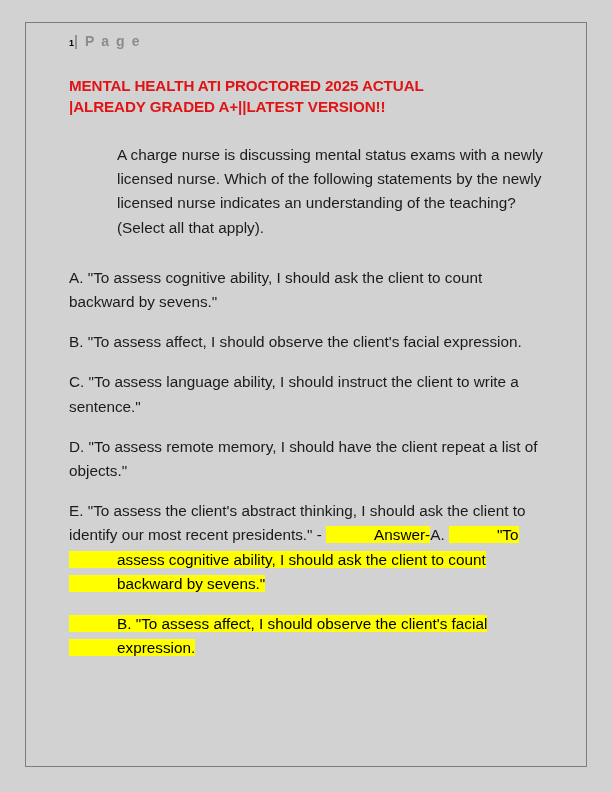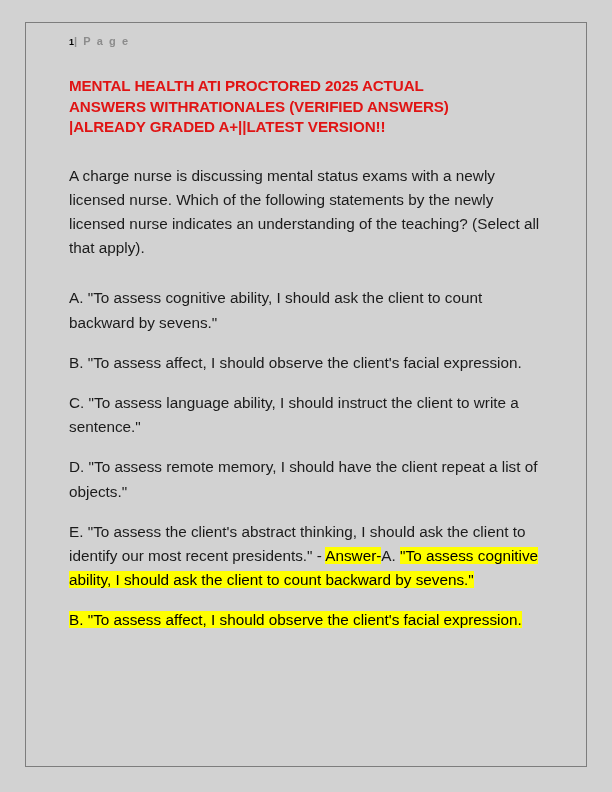--- a/index.html
+++ b/index.html
@@ -40,21 +40,21 @@
     white-space: nowrap;
   }
   .doc-header .pagenum {
     font-weight: bold;
     color: #000000;
     font-size: 9px;
   }
   .doc-header .pagelabel {
     color: #8c8c8c;
     letter-spacing: 1.6px;
-    font-size: 11px;
+    font-size: 14px;
     font-weight: bold;
     text-align: right;
   }
 
   
   .doc-title {
     margin-top: 26px;
     text-align: left;
     color: #e01414;
     font-weight: bold;
@@ -72,44 +72,45 @@
     font-size: 15.3px;
     line-height: 24.2px;
     color: #1b1b1b;
     width: 478px;
   }
   .para {
     margin: 0 0 16px 0;
   }
   .para.tight {
     margin-bottom: 0;
+    margin-left: 48px;
   }
   .spacer-line {
     height: 26px;
   }
   .hl {
     background: #ffff00;
     color: #000000;
     box-decoration-break: clone;
+    padding-left: 48px;
     -webkit-box-decoration-break: clone;
   }
 </style>
 </head>
 <body>
 
 <div class="page">
   <div class="page-inner">
 
     <div class="doc-header">
       <span class="pagenum">1</span><span class="pagelabel">| P a g e</span>
     </div>
 
     <div class="doc-title">
       <span class="tl">MENTAL HEALTH ATI PROCTORED 2025 ACTUAL</span>
-      <span class="tl">ANSWERS WITHRATIONALES (VERIFIED ANSWERS)</span>
       <span class="tl">|ALREADY GRADED A+||LATEST VERSION!!</span>
     </div>
 
     <div class="body-block">
 
       <p class="para tight">A charge nurse is discussing mental status exams with a newly licensed nurse. Which of the following statements by the newly licensed nurse indicates an understanding of the teaching? (Select all that apply).</p>
 
       <div class="spacer-line"></div>
 
       <p class="para">A. "To assess cognitive ability, I should ask the client to count backward by sevens."</p>

